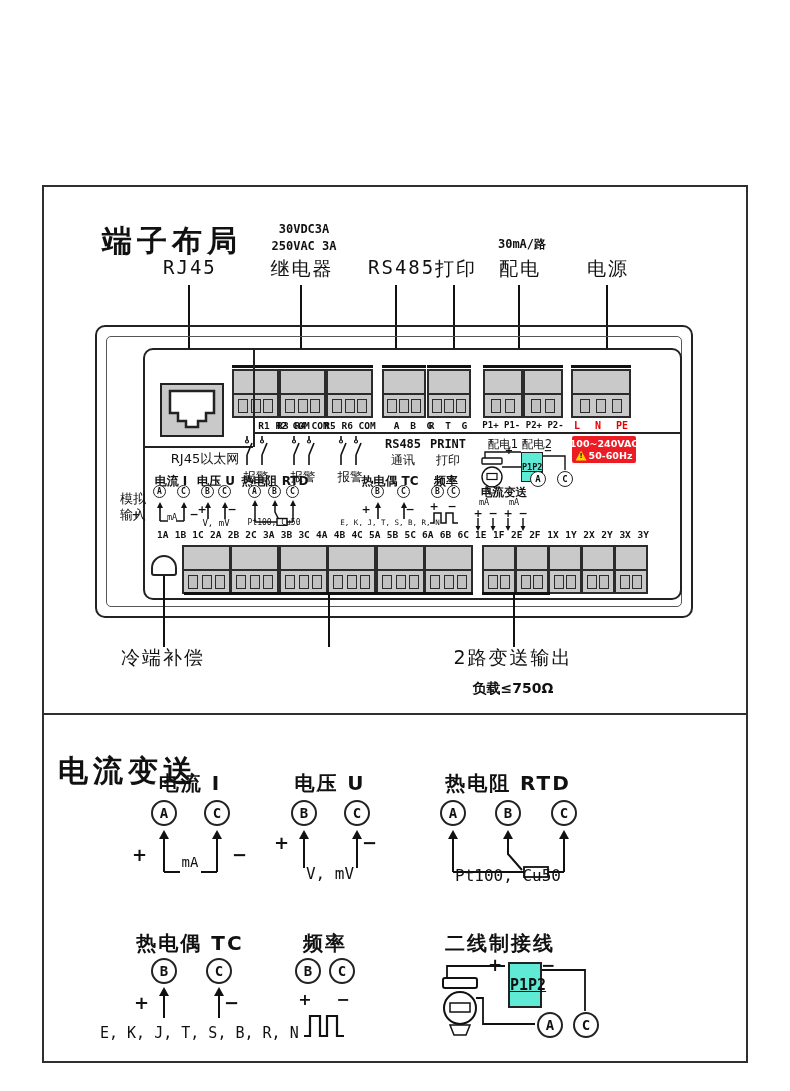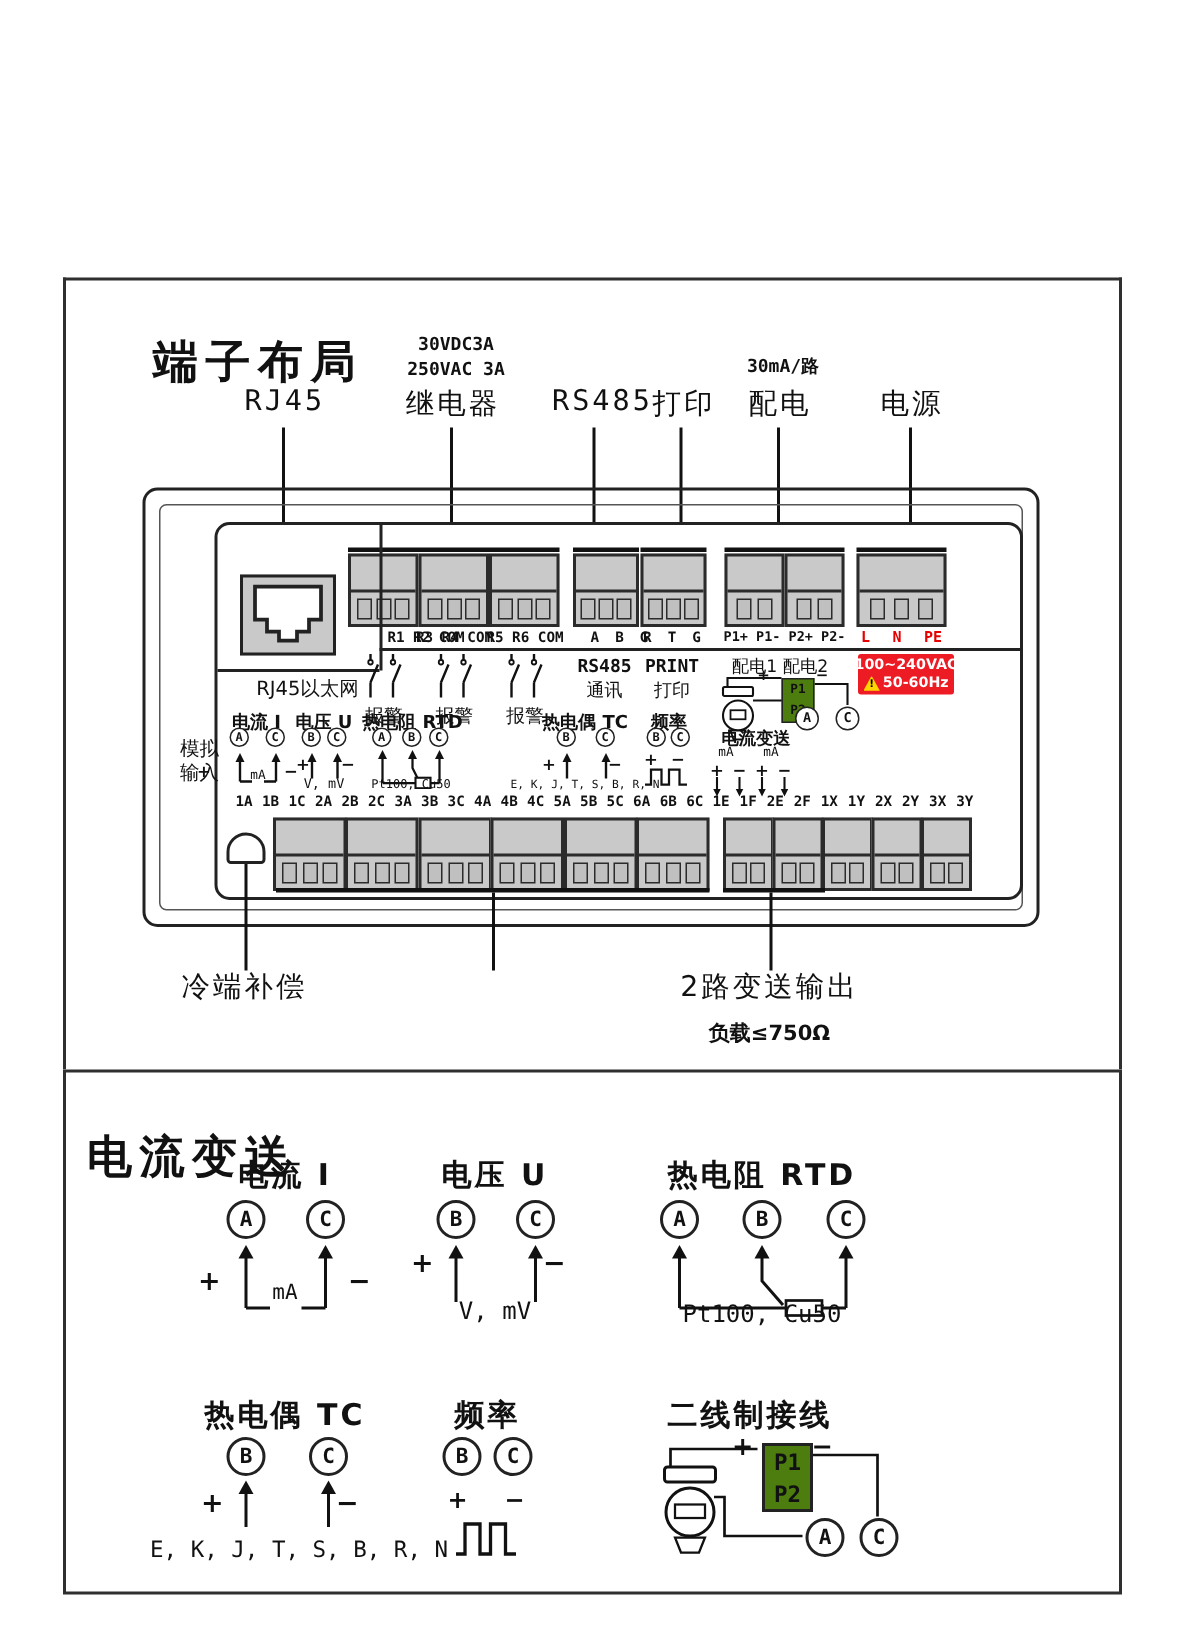--- a/index.html
+++ b/index.html
@@ -39,21 +39,21 @@
   .sign-s{position:absolute;font-weight:bold;font-size:11px;width:10px;text-align:center;}
   .sign-l{position:absolute;font-weight:bold;font-size:18px;width:14px;text-align:center;}
   .note-s{position:absolute;text-align:center;font-family:"DejaVu Sans Mono","Liberation Mono",monospace;white-space:nowrap;}
   .redbox{position:absolute;background:#ed1b24;color:#fff;border-radius:2px;
           display:flex;flex-direction:column;align-items:center;justify-content:center;gap:1px;}
   .redbox .l1{font-size:9.5px;font-weight:bold;}
   .redbox .l2{font-size:9.5px;font-weight:bold;display:flex;align-items:center;gap:2px;}
   .warn-tri{display:inline-flex;width:11px;height:10px;background:#ffd400;
             clip-path:polygon(50% 0,0 100%,100% 100%);align-items:flex-end;justify-content:center;
             font-size:7px;font-weight:bold;color:#000;line-height:10px;}
-  .p1p2{position:absolute;border:1.5px solid #222;background:#4d7c0f;display:flex;flex-direction:column;box-sizing:border-box;}
+  .p1p2{position:absolute;border:1.5px solid #222;background:#5eead4;display:flex;flex-direction:row;box-sizing:border-box;text-decoration:underline;}
   .p1p2 span{flex:1;display:flex;align-items:center;justify-content:center;
              font-family:"DejaVu Sans Mono","Liberation Mono",monospace;font-weight:bold;}
   .dome{position:absolute;width:26px;height:21px;border:2.5px solid #222;border-bottom-width:2px;
         border-radius:13px 13px 3px 3px;background:#fff;box-sizing:border-box;}
   .big-title{position:absolute;font-size:20px;font-weight:bold;letter-spacing:2px;text-align:center;}
   .lab19{position:absolute;font-size:19px;letter-spacing:2px;text-align:center;white-space:nowrap;}
 </style>
 </head>
 <body>
 

